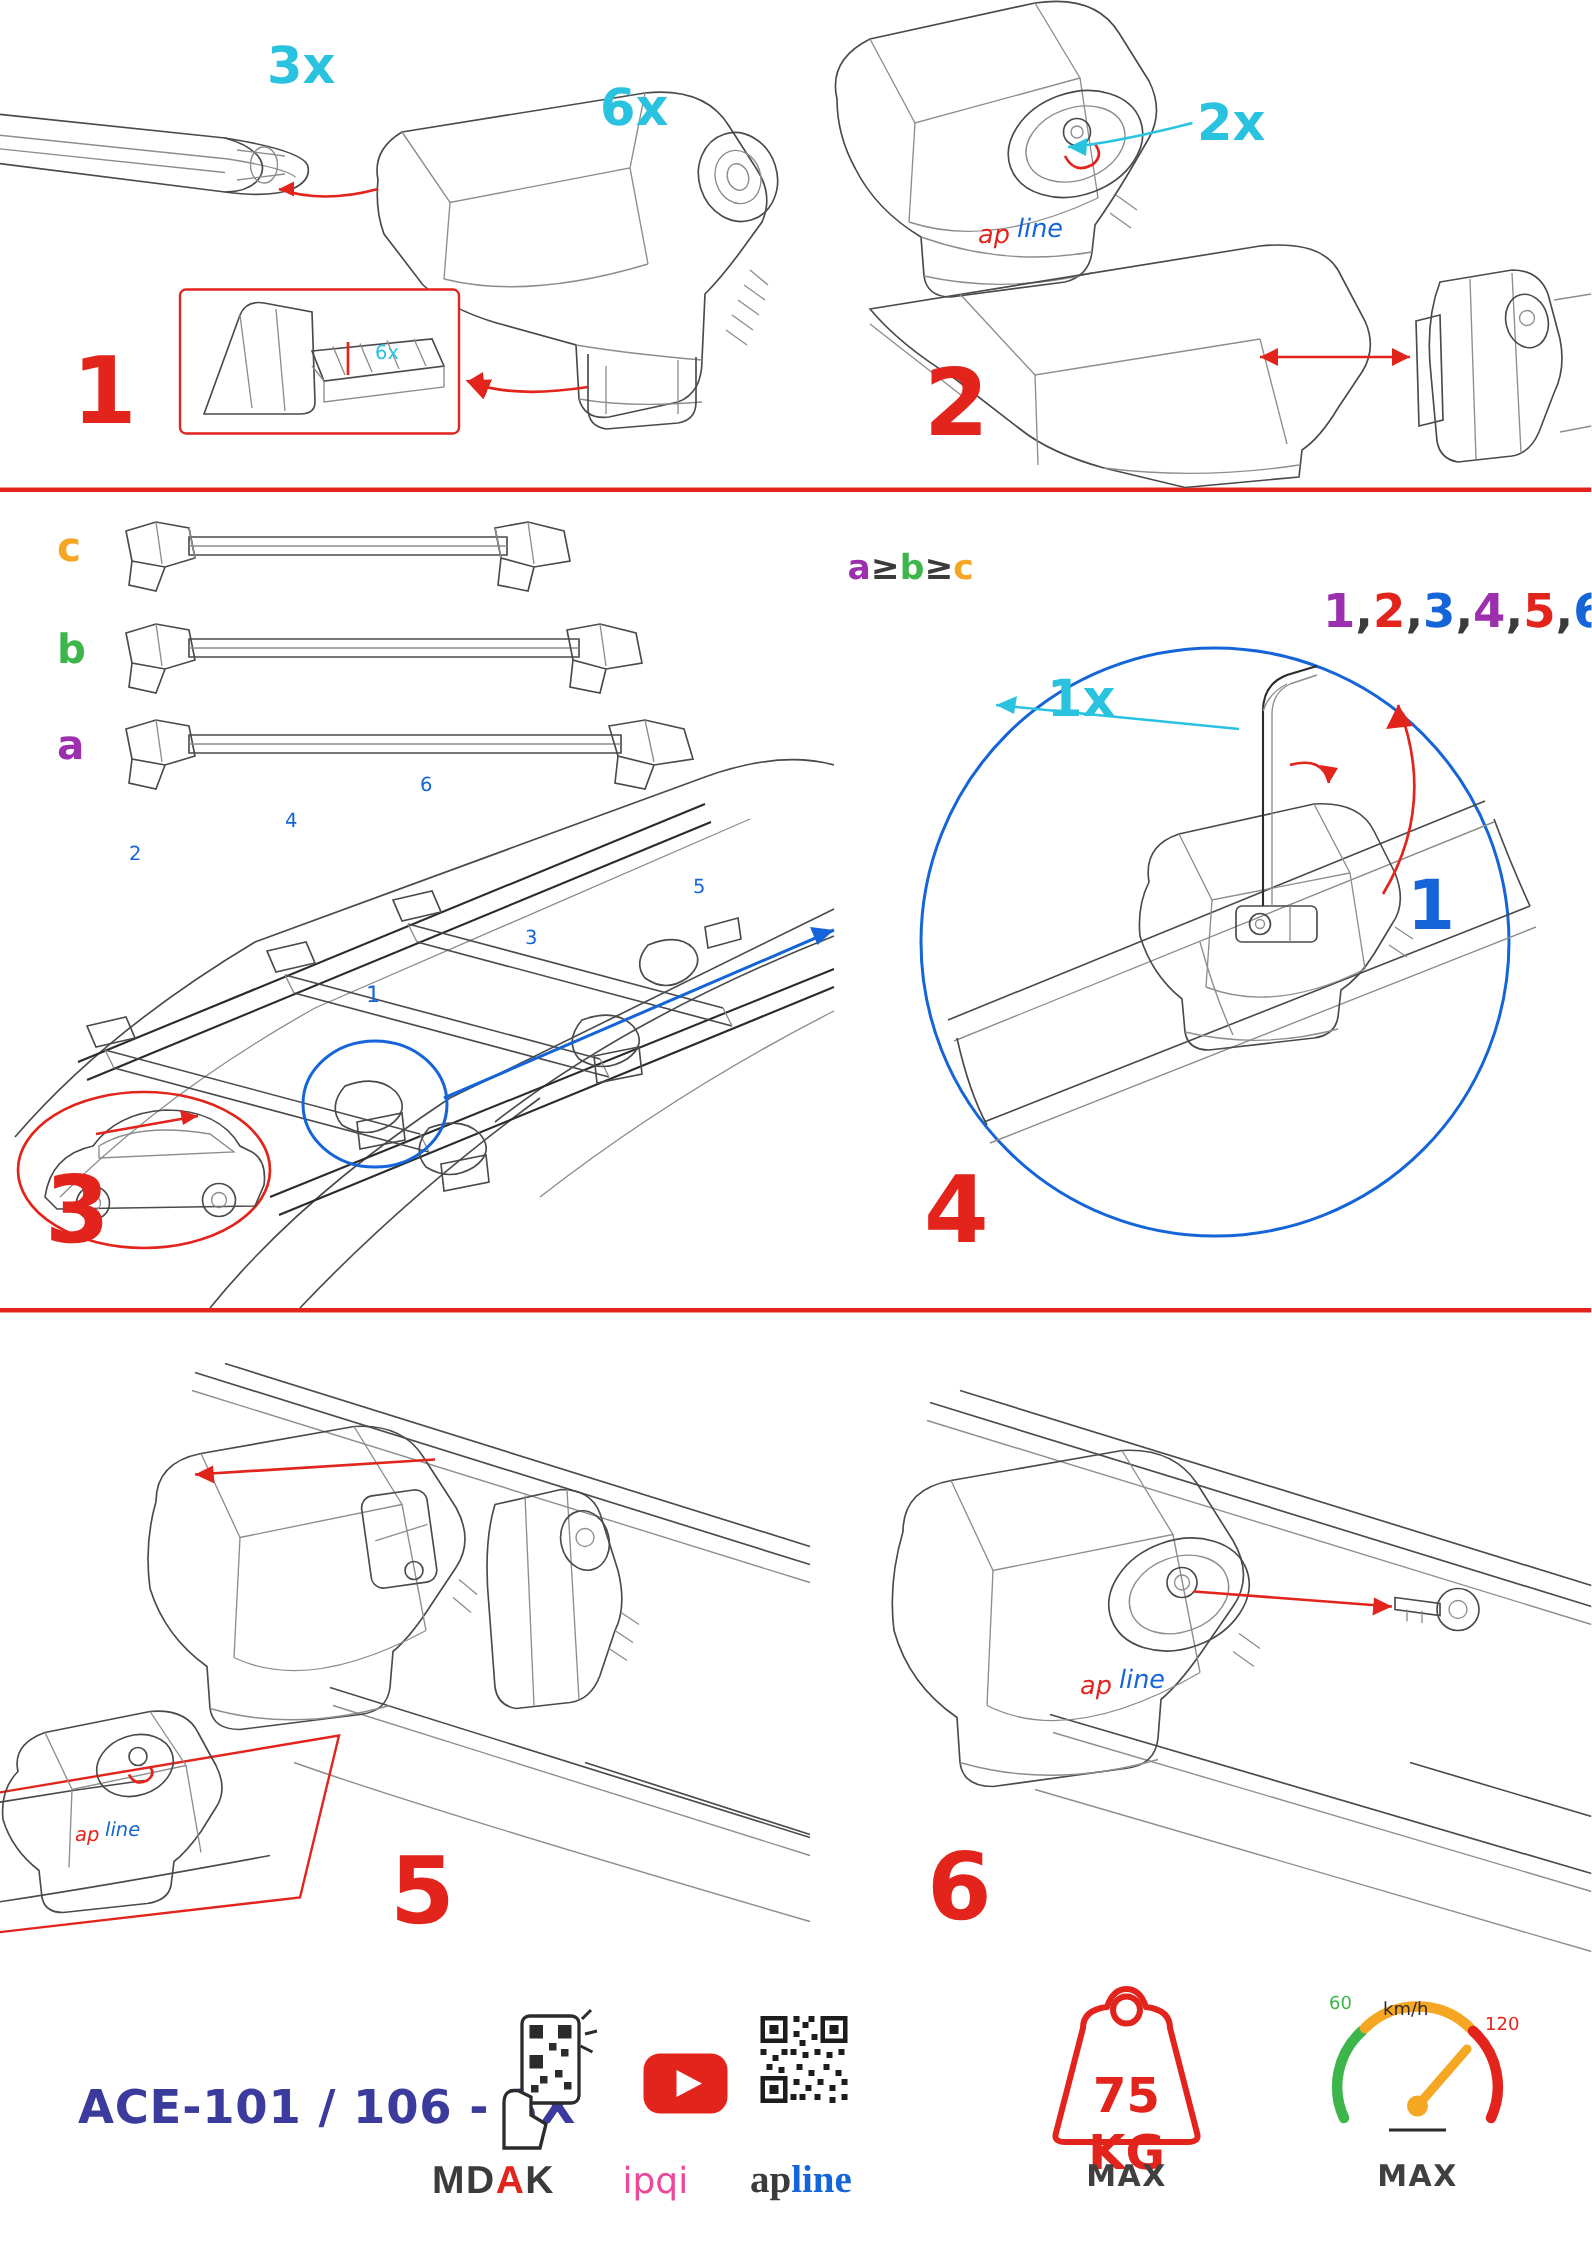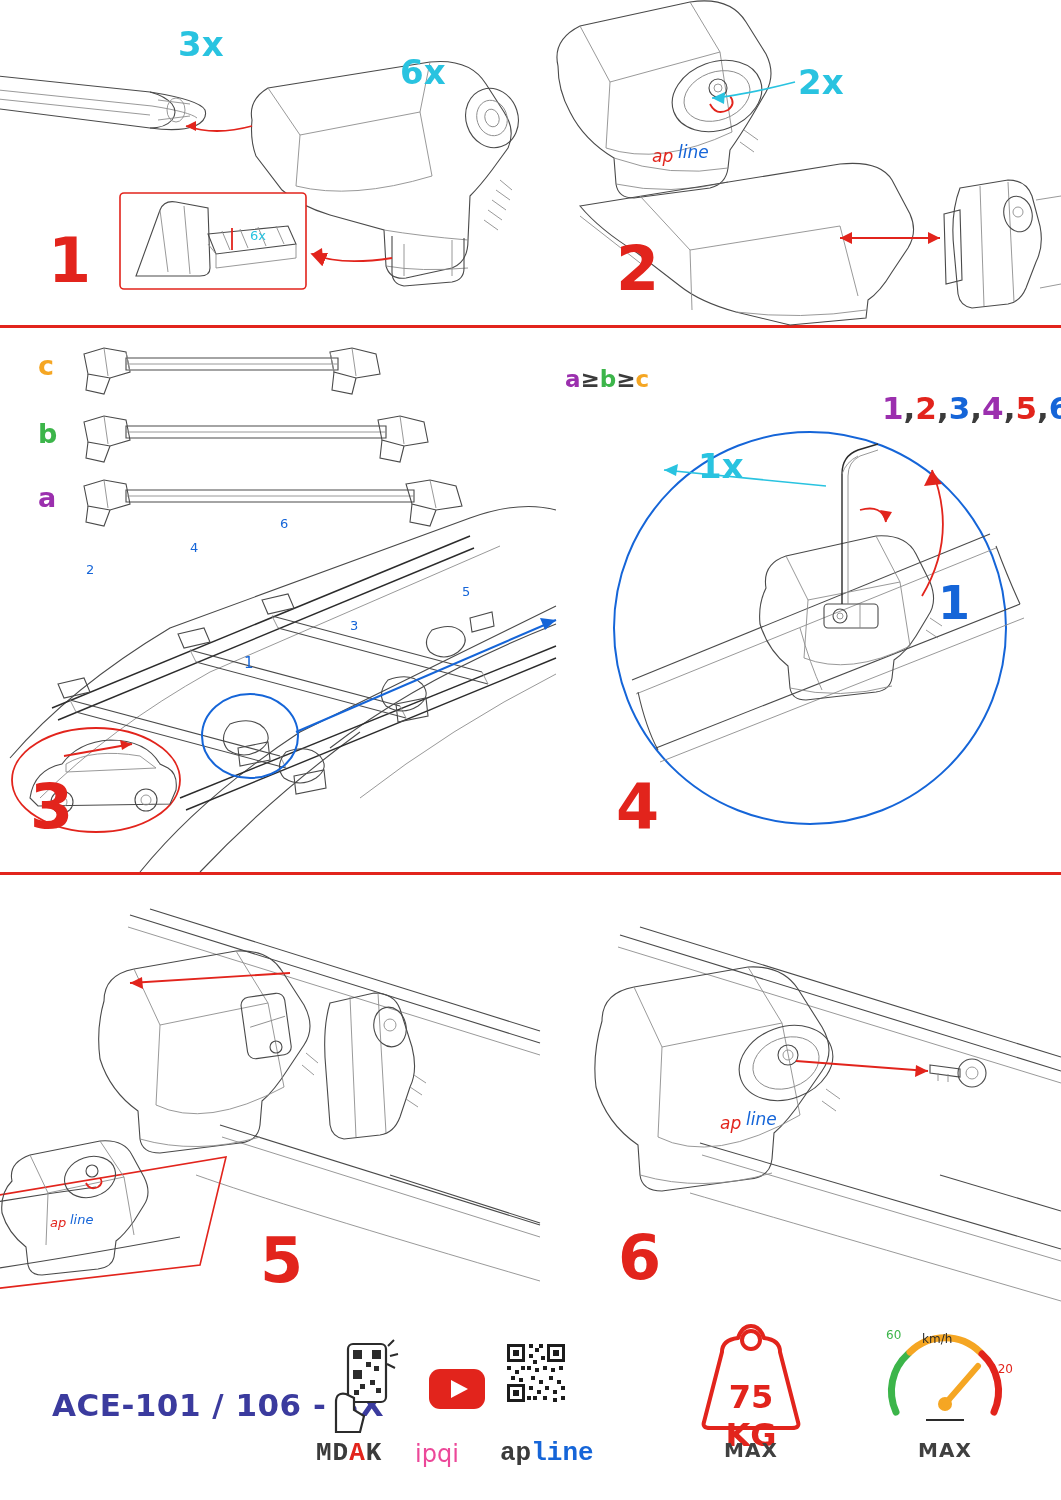--- a/index.html
+++ b/index.html
@@ -112,40 +112,39 @@
     left: 52px; top: 1432px;
     font-family: "DejaVu Sans", sans-serif;
     font-size: 29px;
     font-weight: 700;
   }
   .brand-accessory .dark { color: #3b3b3b; }
 
   .brand-mdak {
     position: absolute;
     left: 288px; top: 1438px;
-    font-family: Liberation Mono, monospace;
+    font-family: Liberation Sans, sans-serif;
     font-size: 26px;
     font-weight: 700;
     color: #3b3b3b;
     letter-spacing: 1px;
-    margin-left: 28px;
   }
 
   .brand-ipqi {
     position: absolute;
     left: 415px; top: 1440px;
     font-family: "DejaVu Sans", sans-serif;
     font-size: 24px;
     color: #ec4899;
   }
 
   .brand-apline {
     position: absolute;
     left: 500px; top: 1438px;
-    font-family: Liberation Mono, monospace;
+    font-family: Liberation Serif, serif;
     font-size: 26px;
     font-weight: 600;
     color: #3b3b3b;
   }
 
   .weight-text {
     position: absolute;
     font-family: "DejaVu Sans", sans-serif;
     color: #e2241c;
     font-size: 32px;
@@ -657,17 +656,17 @@
 
   <svg class="qr" style="left:880px;top:1320px;" width="130" height="112" viewBox="0 0 130 112">
     <path d="M16 92 A50 50 0 0 1 28 34" fill="none" stroke="#3cb54a" stroke-width="7" stroke-linecap="round"></path>
     <path d="M30 32 A50 50 0 0 1 100 32" fill="none" stroke="#f5a623" stroke-width="7" stroke-linecap="round"></path>
     <path d="M102 34 A50 50 0 0 1 114 92" fill="none" stroke="#e2241c" stroke-width="7" stroke-linecap="round"></path>
     <circle cx="65" cy="84" r="7" fill="#f5a623"></circle>
     <path d="M65 84 L98 46" stroke="#f5a623" stroke-width="6" stroke-linecap="round" fill="none"></path>
     <path d="M46 100 L84 100" stroke="#2b2b2b" stroke-width="2" fill="none"></path>
   </svg>
   <div class="speed-small" style="left:886px;top:1328px;color:#3cb54a;">60</div>
-  <div class="speed-small" style="left:990px;top:1342px;color:#e2241c;margin-top:20px;">120</div>
+  <div class="speed-small" style="left:990px;top:1342px;color:#e2241c;">120</div>
   <div class="speed-small" style="left:922px;top:1332px;color:#2b2b2b;">km/h</div>
   <div class="max-text" style="left:880px;top:1438px;width:130px;text-align:center;">MAX</div>
 
 </div>
 
 </body></html>

